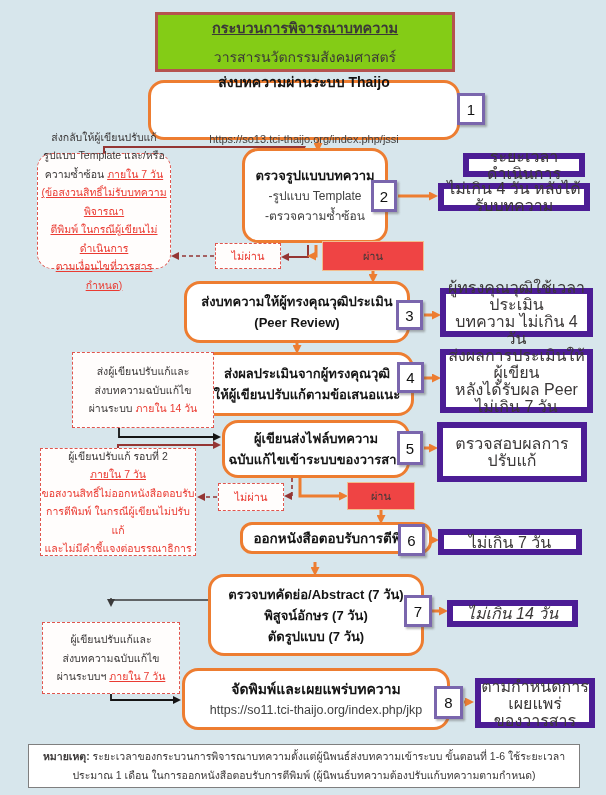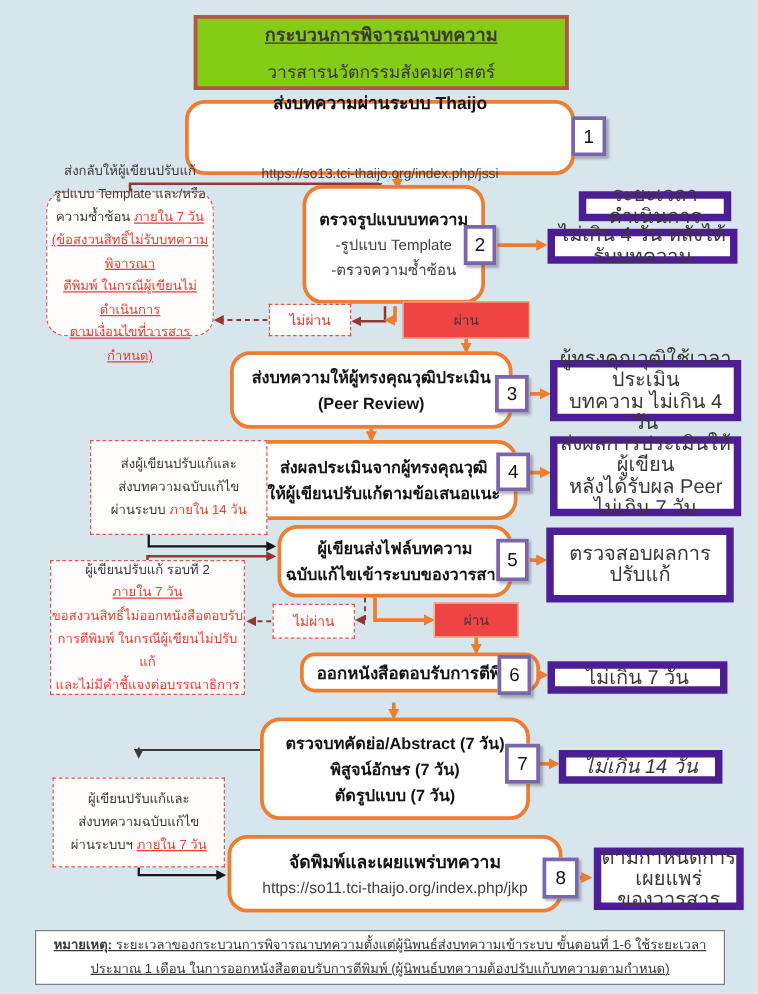--- a/index.html
+++ b/index.html
@@ -244,18 +244,18 @@
     <div class="s" style="font-size:12.5px;">https://so11.tci-thaijo.org/index.php/jkp</div>
   </div>
   <div class="abs badge" style="left:434px; top:686px; width:29px; height:33px;">
     <span>8</span>
   </div>
   <div class="abs infobox center-col" style="left:475px; top:678px; width:120px; height:50px;">
     <div>ตามกำหนดการเผยแพร่</div>
     <div>ของวารสาร</div>
   </div>
 
-  <div class="abs notebox center-col" style="left:28px; top:744px; width:552px; height:44px;text-decoration:underline;">
+  <div class="abs notebox center-col" style="left:28px; top:744px; width:552px; height:44px;">
     <div><b>หมายเหตุ:</b><span> ระยะเวลาของกระบวนการพิจารณาบทความตั้งแต่ผู้นิพนธ์ส่งบทความเข้าระบบ ขั้นตอนที่ 1-6 ใช้ระยะเวลา</span></div>
     <div>ประมาณ 1 เดือน ในการออกหนังสือตอบรับการตีพิมพ์ (ผู้นิพนธ์บทความต้องปรับแก้บทความตามกำหนด)</div>
   </div>
 
 </div>
 
 </body></html>

